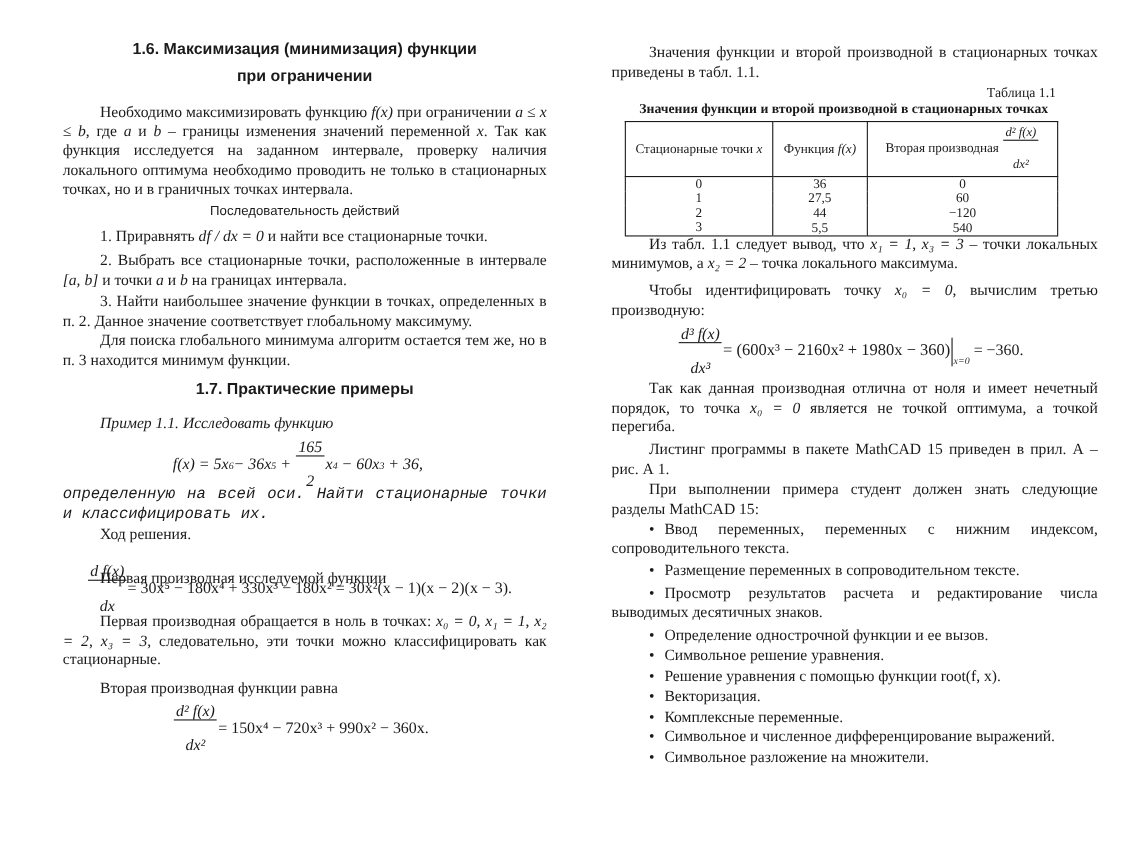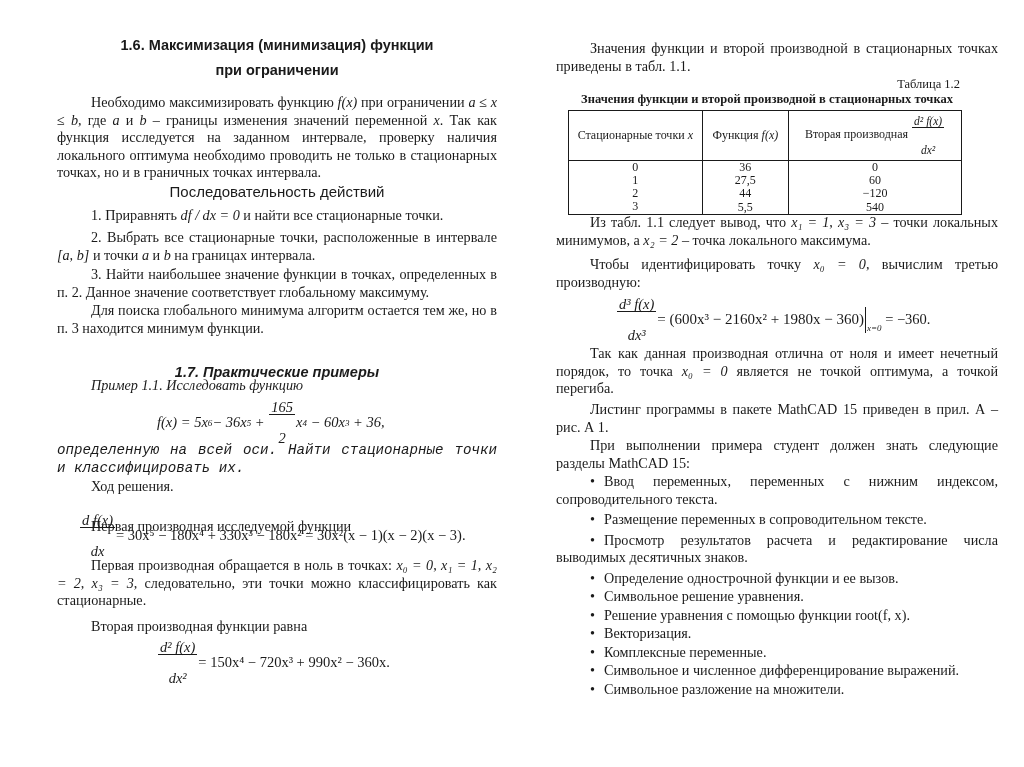--- a/index.html
+++ b/index.html
@@ -16,21 +16,21 @@
   }
   .page-left { left: 57px; width: 440px; }
   .page-right { left: 556px; width: 442px; }
   .abs { position: absolute; left: 0; right: 0; }
   .h-sans {
     font-family: "Liberation Sans", "DejaVu Sans", sans-serif;
     font-weight: bold; text-align: center; font-size: 14.5px;
   }
   .h-sans-plain {
     font-family: "Liberation Sans", "DejaVu Sans", sans-serif;
-    text-align: center; font-size: 15px;
+    text-align: center; font-size: 12px;
   }
   .p { text-align: justify; text-indent: 34px; margin: 0; }
   .p.noindent { text-indent: 0; }
   .it { font-style: italic; }
   .math { font-style: italic; font-family: "Liberation Serif", serif; }
   sub, sup { font-size: 9px; line-height: 0; }
   .frac {
     display: inline-flex; flex-direction: column; align-items: center;
     vertical-align: middle; font-style: italic; line-height: 14px; margin: 0 1px; gap: 16px;
   }
@@ -66,21 +66,21 @@
 
   <div class="abs h-sans-plain" style="top:183px;">Последовательность действий</div>
 
   <p class="abs p" style="top:207px;"><span>1. Приравнять </span><span class="math">df / dx = 0</span><span> и найти все стационарные точки.</span></p>
 
   <p class="abs p" style="top:229px;"><span>2. Выбрать все стационарные точки, расположенные в интервале </span><span class="math">[a, b]</span><span> и точки </span><span class="math">a</span><span> и </span><span class="math">b</span><span> на границах интервала.</span></p>
 
   <p class="abs p" style="top:266px;">3. Найти наибольшее значение функции в точках, определенных в п. 2. Данное значение соответствует глобальному максимуму.</p>
   <p class="abs p" style="top:302px;">Для поиска глобального минимума алгоритм остается тем же, но в п. 3 находится минимум функции.</p>
 
-  <div class="abs h-sans" style="top:364px;font-style:italic;">1.7. Практические примеры</div>
+  <div class="abs h-sans" style="top:346px;">1.7. Практические примеры</div>
 
   <p class="abs p it" style="top:377px;">Пример 1.1. Исследовать функцию</p>
 
   <div class="abs formula" style="top:400px; left:100px; font-style:italic;">
     <span>f(x) = 5x</span>
       <sup>6</sup>
       <span> − 36x</span>
       <sup>5</sup>
       <span style="white-space:pre"> + </span>
     <span class="frac">
@@ -116,21 +116,21 @@
         <span class="den">dx²</span>
       </span>
     <span class="math" style="white-space:pre; font-style:normal;">= 150x⁴ − 720x³ + 990x² − 360x.</span>
   </div>
 </div>
 
 <div class="page page-right">
 
   <p class="abs p" style="top:40px;">Значения функции и второй производной в стационарных точках приведены в табл. 1.1.</p>
 
-  <div class="abs caption-right" style="top:76px; right:38px;">Таблица 1.2</div>
+  <div class="abs caption-right" style="top:76px; right:38px;">Таблица 1.1</div>
   <div class="abs caption-bold" style="top:91px; left:0; right:20px;">Значения функции и второй производной в стационарных точках</div>
 
   <div class="abs" style="top:110px; left:12px; right:36px;">
     <table class="data">
       <thead>
         <tr>
           <th style="width:34%;"><span>Стационарные точки</span> <span class="math">x</span></th>
           <th style="width:22%;"><span>Функция</span> <span class="math">f(x)</span></th>
           <th><span>Вторая производная</span> <span class="frac" style="font-size:11.5px; line-height:12px;">
                 <span class="num">d² f(x)</span>

